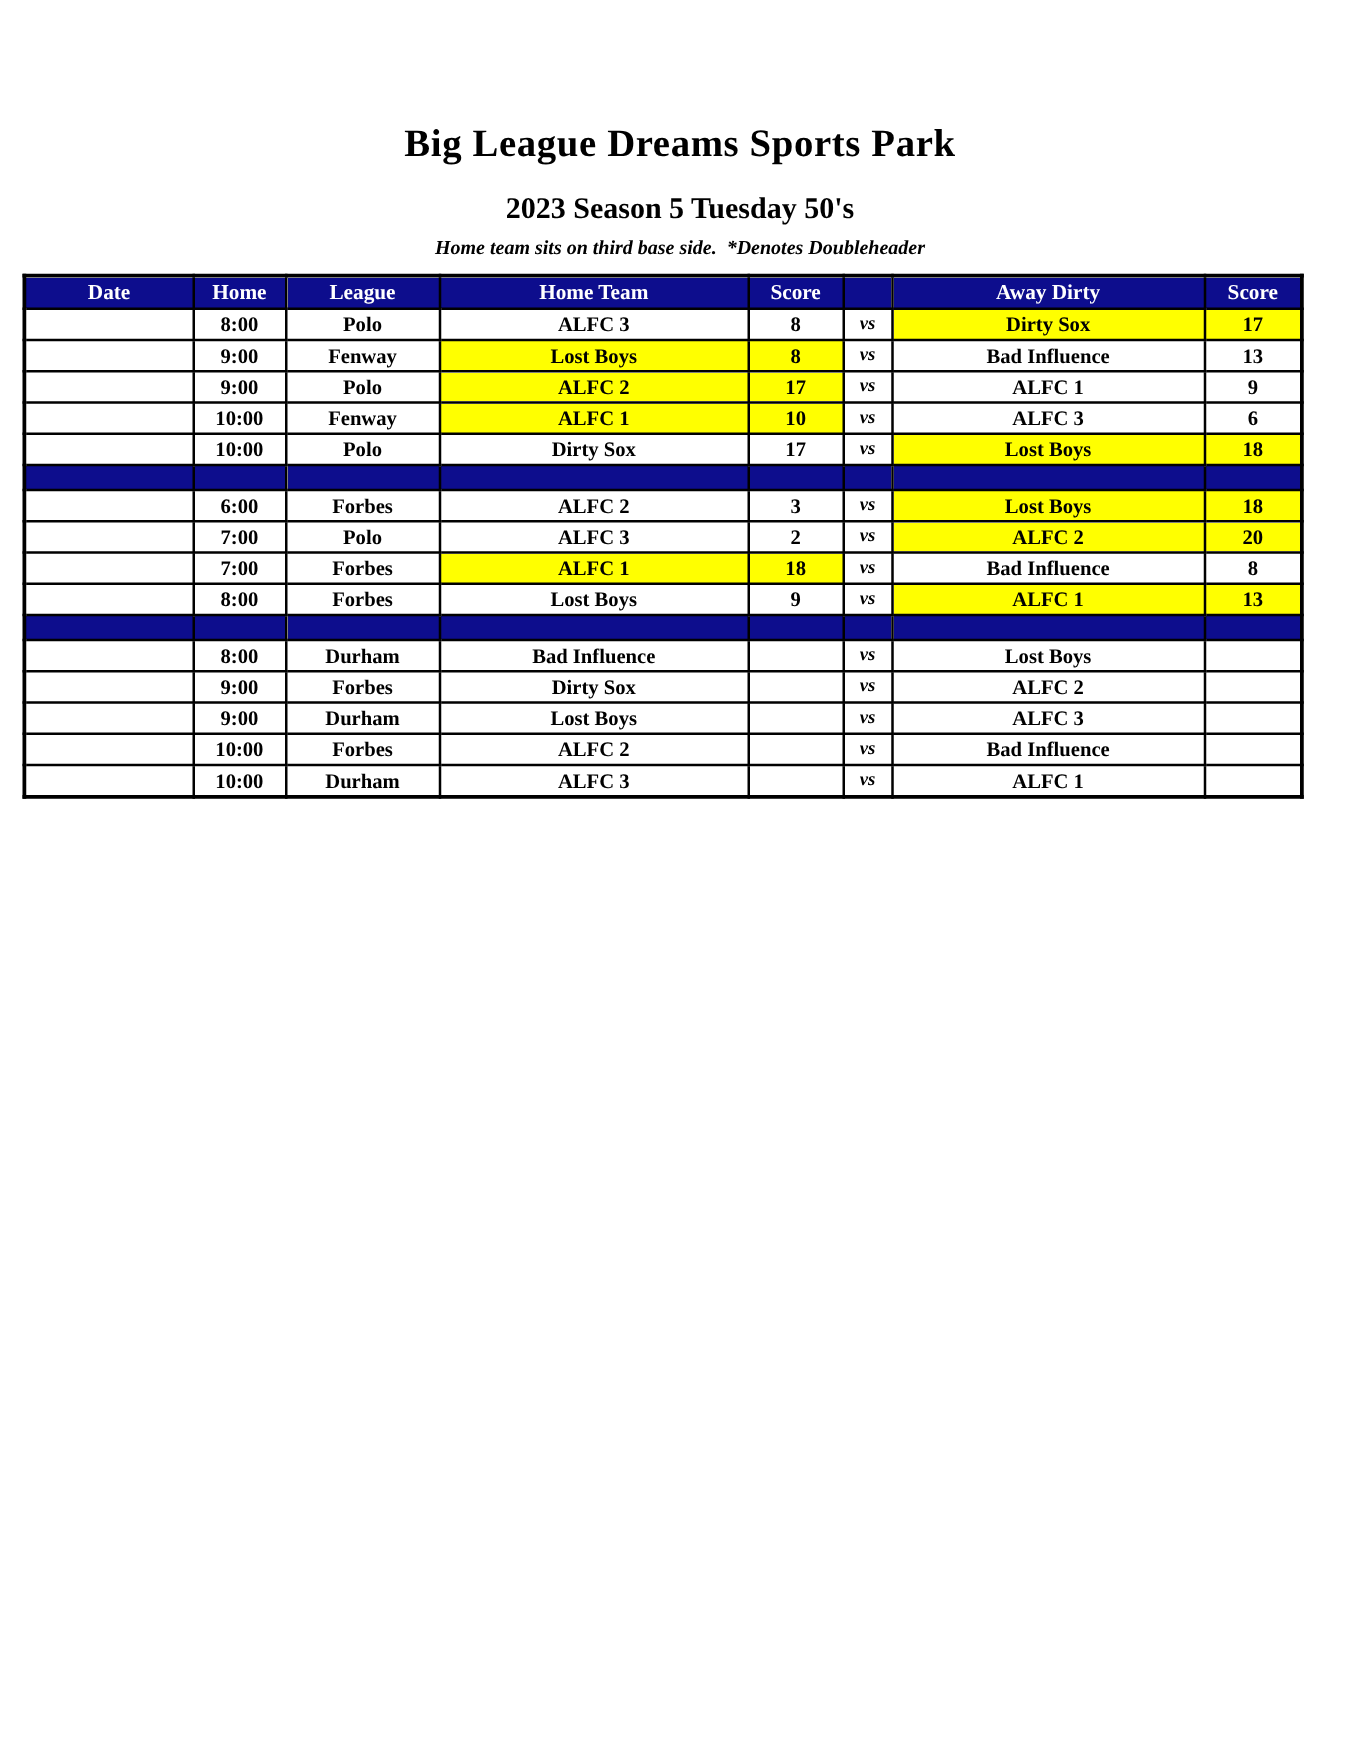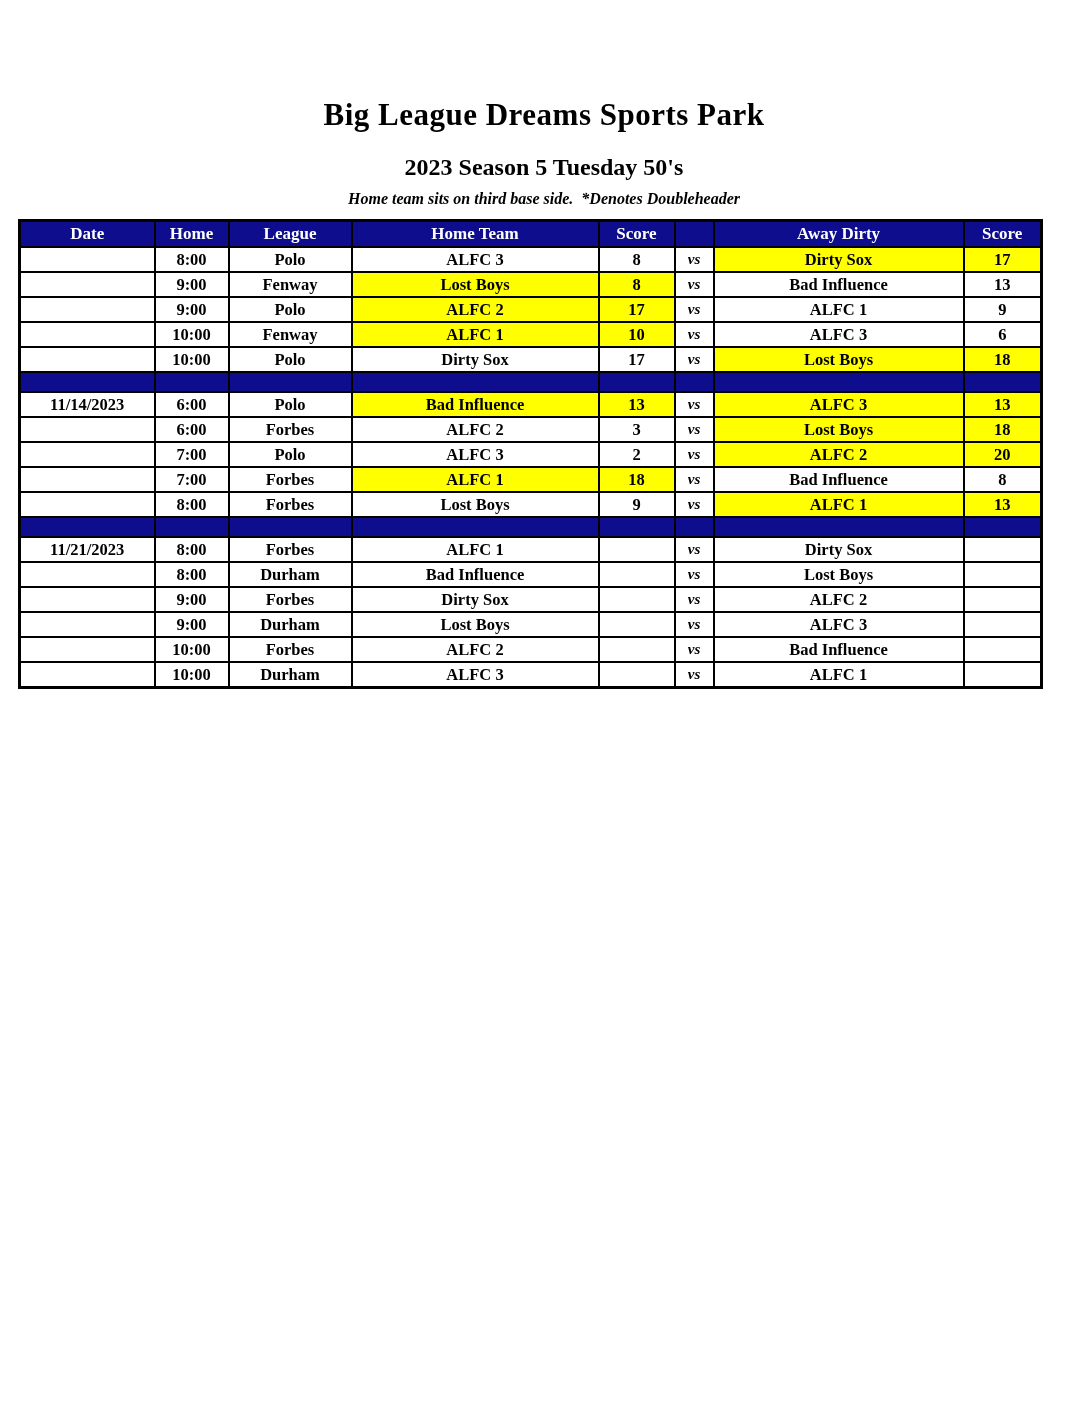--- a/index.html
+++ b/index.html
@@ -174,30 +174,20 @@
           <td></td>
           <td></td>
           <td></td>
           <td></td>
           <td></td>
           <td></td>
           <td></td>
           <td></td>
         </tr>
         <tr>
-          <td>11/14/2023</td>
-          <td>6:00</td>
-          <td>Polo</td>
-          <td class="hl">Bad Influence</td>
-          <td class="hl">13</td>
-          <td class="vs">vs</td>
-          <td class="hl">ALFC 3</td>
-          <td class="hl">13</td>
-        </tr>
-        <tr>
           <td></td>
           <td>6:00</td>
           <td>Forbes</td>
           <td>ALFC 2</td>
           <td>3</td>
           <td class="vs">vs</td>
           <td class="hl">Lost Boys</td>
           <td class="hl">18</td>
         </tr>
         <tr>
@@ -231,30 +221,20 @@
           <td class="hl">13</td>
         </tr>
         <tr class="sep">
           <td></td>
           <td></td>
           <td></td>
           <td></td>
           <td></td>
           <td></td>
           <td></td>
-          <td></td>
-        </tr>
-        <tr>
-          <td>11/21/2023</td>
-          <td>8:00</td>
-          <td>Forbes</td>
-          <td>ALFC 1</td>
-          <td></td>
-          <td class="vs">vs</td>
-          <td>Dirty Sox</td>
           <td></td>
         </tr>
         <tr>
           <td></td>
           <td>8:00</td>
           <td>Durham</td>
           <td>Bad Influence</td>
           <td></td>
           <td class="vs">vs</td>
           <td>Lost Boys</td>

